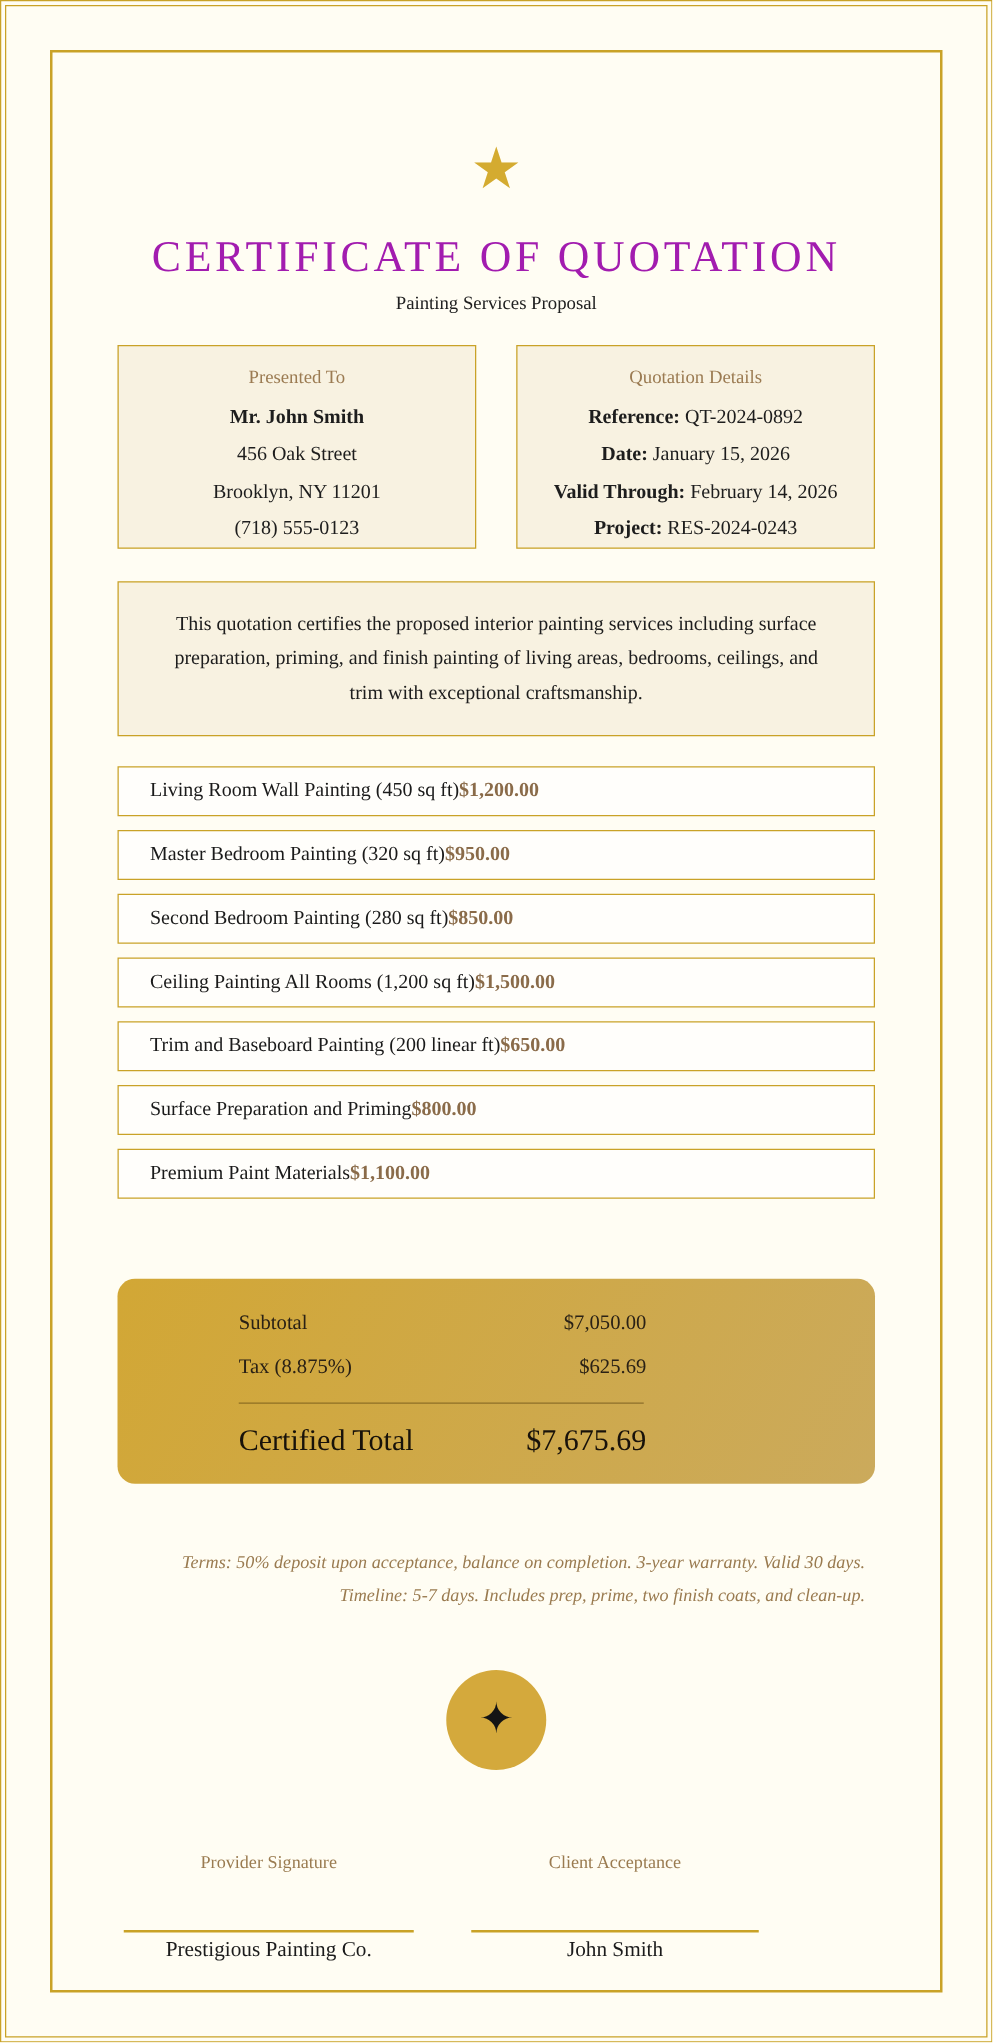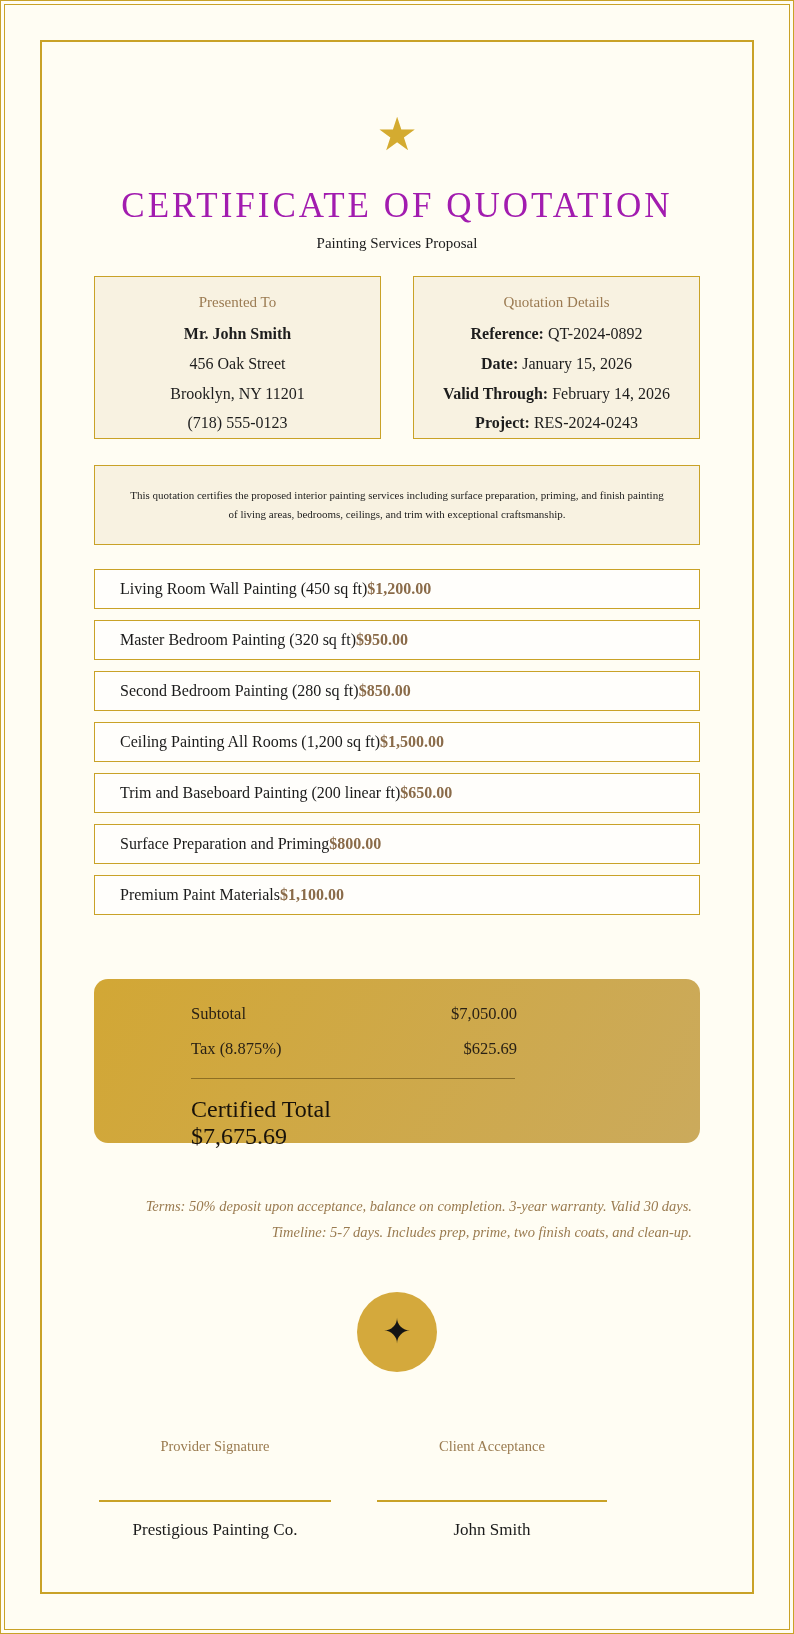--- a/index.html
+++ b/index.html
@@ -26,21 +26,21 @@
   .info-box {
     background:#f8f2e1; border:1.5px solid #c9a227; text-align:center;
     padding:17px 12px 4px; box-sizing:border-box;
   }
   .box-heading { color:#9b7b52; font-size:15px; }
   .box-line { font-size:16px; color:#1d1d1d; margin-top:9px; line-height:1.3; }
   .box-line.first { margin-top:13px; }
 
   .cert-box {
     margin-top:26px; background:#f8f2e1; border:1.5px solid #c9a227;
-    padding:20px 34px; font-size:11px; line-height:1.7; text-align:center;
+    padding:20px 34px; font-size:16px; line-height:1.7; text-align:center;
   }
 
   .items { margin-top:24px; }
   .item-row {
     display:flex; align-items:center;
     background:#fffefb; border:1px solid #c9a227; height:38px;
     padding:0 25px; margin-bottom:11px; font-size:16px;
   }
   .item-desc { color:#1a1a1a; }
   .item-amount { font-weight:bold; color:#8a6b49; }
@@ -54,42 +54,42 @@
   .totals-row {
     display:flex; justify-content:space-between; width:326px;
     font-size:16.5px; color:#2a2115; margin-bottom:15px;
   }
   .totals-sep {
     width:324px; border:none; border-top:1px solid rgba(88,64,12,0.55);
     margin:19px 0 17px;
   }
   .totals-total {
     display:flex; justify-content:space-between; width:326px;
-    font-size:24px; color:#18120a;flex-direction:column;
+    font-size:24px; color:#18120a;
   }
 
   .terms {
     margin-top:50px; text-align:right; font-style:italic;
     color:#9a7b50; font-size:14.5px; line-height:1.85; padding:0 8px;
   }
 
   .seal-wrap { margin-top:46px; display:flex; justify-content:center; }
   .seal {
     width:80px; height:80px; border-radius:50%; background:#d4a93c;
     display:flex; align-items:center; justify-content:center;
   }
   .seal-star { font-size:34px; color:#141414; line-height:1; }
 
   .signatures {
     margin-top:66px; margin-left:5px; display:grid;
     grid-template-columns:232px 230px; column-gap:46px; text-align:center;
   }
   .sig-label { font-size:14.5px; color:#9a7b50; }
   .sig-line { margin-top:45px; border-top:2.5px solid #c9a227; height:0; }
-  .sig-name { margin-top:18px; font-size:17px; color:#1b1b1b; }
+  .sig-name { margin-top:4px; font-size:17px; color:#1b1b1b; }
 </style>
 </head>
 <body>
 
 <div class="page">
   <div class="border-outer"></div>
   <div class="border-outer2"></div>
 
   <div class="frame">
 

